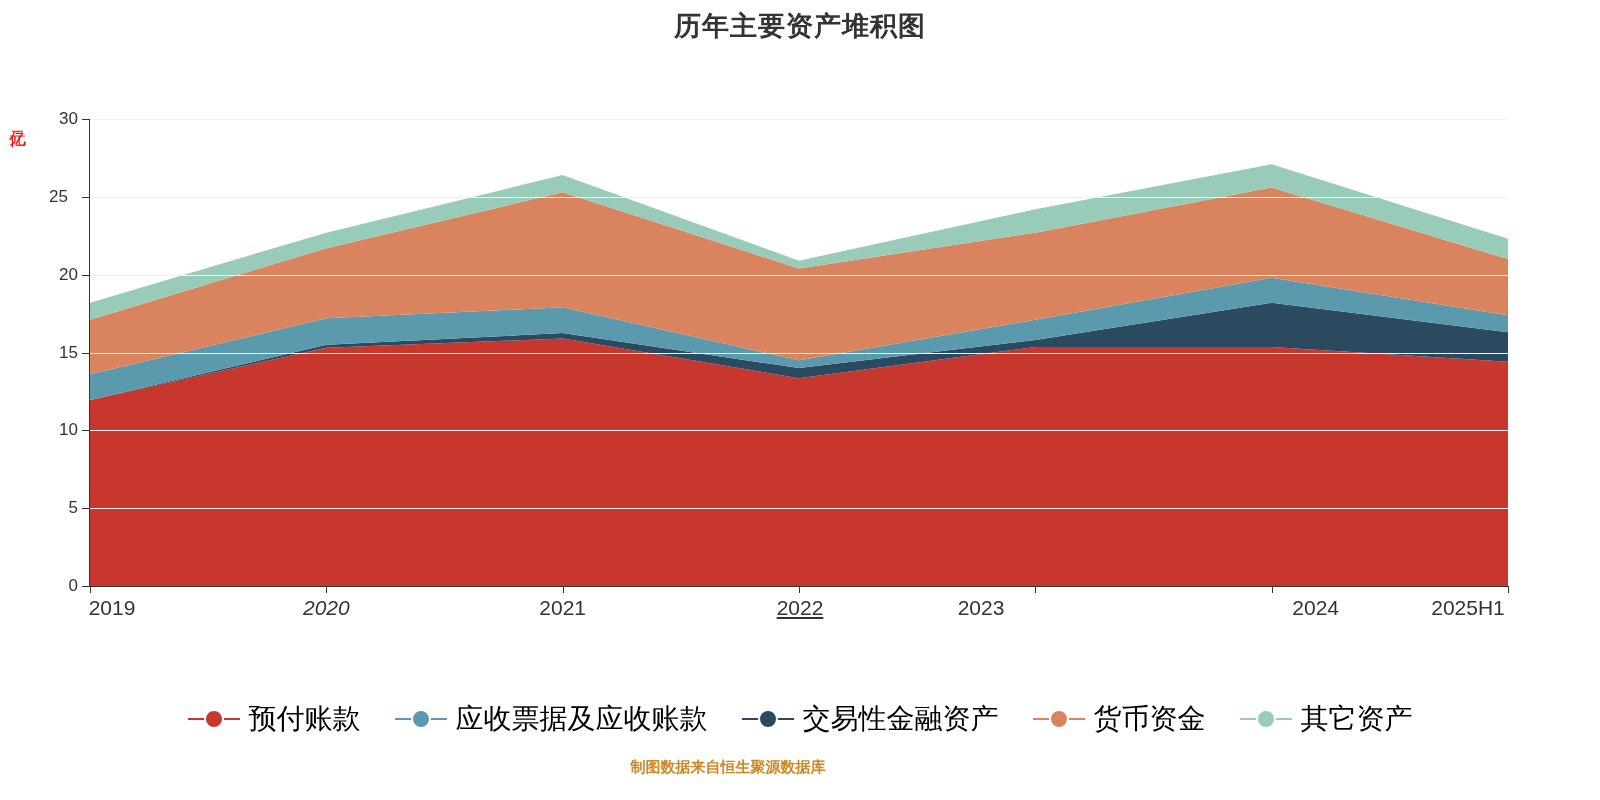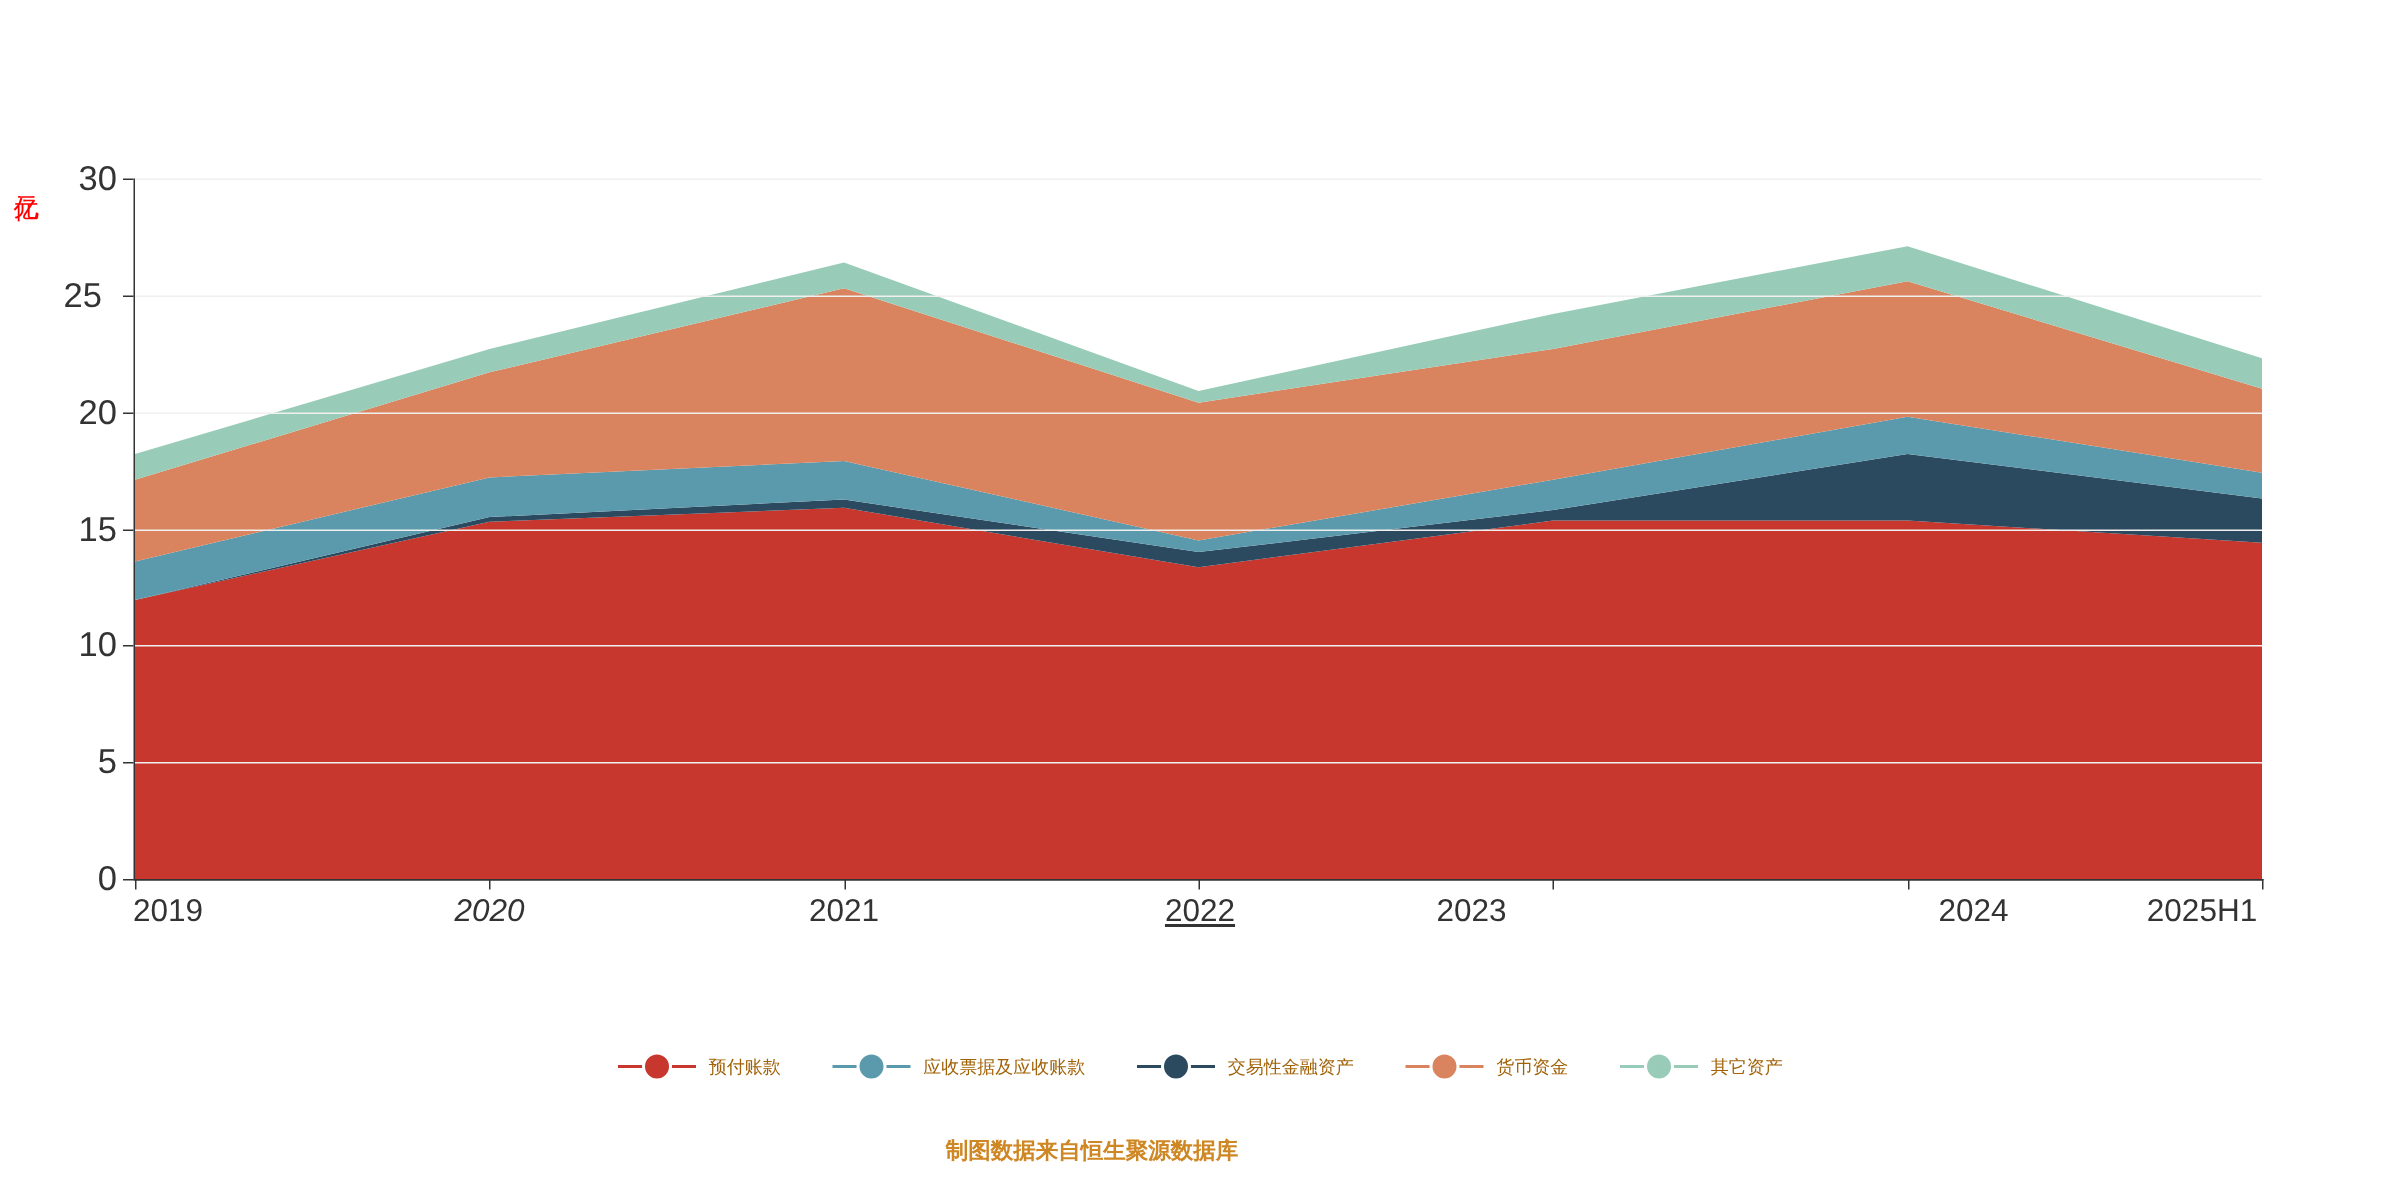--- a/index.html
+++ b/index.html
@@ -33,21 +33,21 @@
   .axis-y-line{
     position:absolute;left:89px;top:119px;width:1px;height:468px;
     background:#333333;
   }
   .axis-x-line{
     position:absolute;left:89px;top:586px;width:1420px;height:1px;
     background:#333333;
   }
   .ytick{
     position:absolute;width:60px;text-align:right;
-    font-size:23px;color:#333333;
+    font-size:17px;color:#333333;
     transform:translateY(-50%);
   }
   .ytick-mark{
     position:absolute;left:82px;width:7px;height:1px;background:#333333;
   }
   .xtick-mark{
     position:absolute;top:586px;width:1px;height:7px;background:#333333;
   }
   .xtick{
     position:absolute;top:596px;
@@ -77,33 +77,34 @@
     display:flex;align-items:center;justify-content:center;
   }
   .legend-marker .line{
     position:absolute;left:0;top:50%;width:52px;height:2px;
     transform:translateY(-50%);
   }
   .legend-marker .dot{
     position:relative;width:20px;height:20px;border-radius:50%;
     border:2px solid #fff;box-sizing:border-box;
   }
-  .legend-label{font-size:12px;color:#a16207;white-space:nowrap;}
+  .legend-label{font-size:28px;color:#000000;white-space:nowrap;}
 
   .footer-note{
     position:absolute;left:0;top:758px;width:1456px;
     text-align:center;
     font-size:15px;color:#cf8724;font-weight:bold;
   }
 </style>
 </head>
 <body>
 
 <div id="chart-root">
 
+  <div class="chart-title">历年主要资产堆积图</div>
 
   <div class="ylabel">亿元</div>
 
   <div class="plot">
     <svg class="areas" id="areas-svg" viewBox="0 0 1418 467" preserveAspectRatio="none">
         <path d="M0.00 280.98 L236.33 228.83 L472.67 219.49 L709.00 259.19 L945.33 228.05 L1181.67 228.05 L1418.00 242.84 L1418.00 467.00 L1181.67 467.00 L945.33 467.00 L709.00 467.00 L472.67 467.00 L236.33 467.00 L0.00 467.00 Z" fill="#c8372d"></path>
         <path d="M0.00 280.98 L236.33 225.72 L472.67 214.04 L709.00 249.07 L945.33 221.05 L1181.67 183.69 L1418.00 213.26 L1418.00 242.84 L1181.67 228.05 L945.33 228.05 L709.00 259.19 L472.67 219.49 L236.33 228.83 L0.00 280.98 Z" fill="#2b4a60"></path>
         <path d="M0.00 255.29 L236.33 199.25 L472.67 188.36 L709.00 241.28 L945.33 200.81 L1181.67 158.78 L1418.00 196.14 L1418.00 213.26 L1181.67 183.69 L945.33 221.05 L709.00 249.07 L472.67 214.04 L236.33 225.72 L0.00 280.98 Z" fill="#5b9aad"></path>
         <path d="M0.00 200.81 L236.33 129.20 L472.67 73.16 L709.00 149.44 L945.33 113.64 L1181.67 68.49 L1418.00 140.10 L1418.00 196.14 L1181.67 158.78 L945.33 200.81 L709.00 241.28 L472.67 188.36 L236.33 199.25 L0.00 255.29 Z" fill="#d9845e"></path>
         <path d="M0.00 183.69 L236.33 113.64 L472.67 56.04 L709.00 141.66 L945.33 90.29 L1181.67 45.14 L1418.00 119.86 L1418.00 140.10 L1181.67 68.49 L945.33 113.64 L709.00 149.44 L472.67 73.16 L236.33 129.20 L0.00 200.81 Z" fill="#99ccb8"></path>

